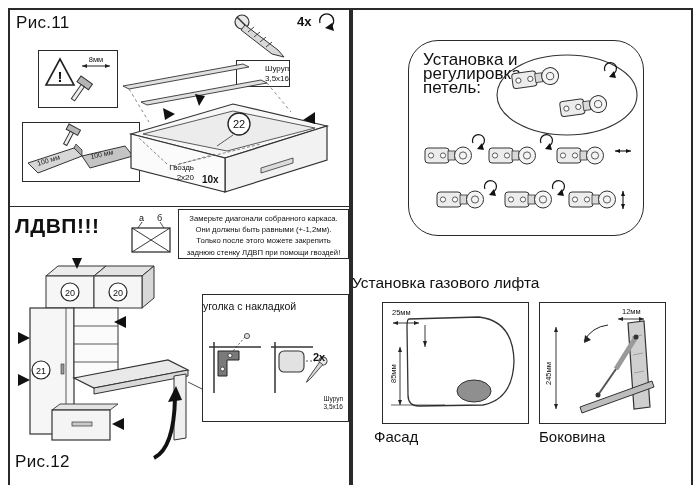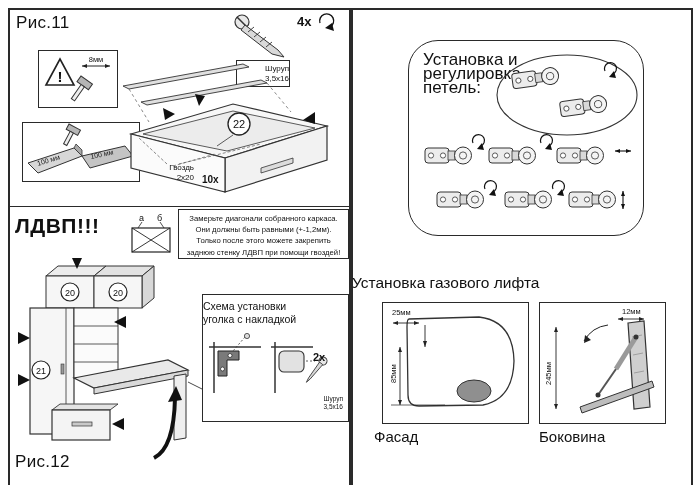--- a/index.html
+++ b/index.html
@@ -164,21 +164,20 @@
     <circle cx="102" cy="34" r="9" fill="#fff" stroke="#222" stroke-width="1.2"></circle>
     <text x="102" y="37.5" font-size="9" text-anchor="middle">20</text>
     <circle cx="25" cy="112" r="9" fill="#fff" stroke="#222" stroke-width="1.2"></circle>
     <text x="25" y="115.5" font-size="9" text-anchor="middle">21</text>
   </svg>
 
   <div class="abs figlabel" style="left:15px;top:452px;">Рис.12</div>
 
   <div class="box" style="left:202px;top:294px;width:147px;height:128px;border-width:1.4px;">
     <div class="center" style="font-size:10.5px;margin-top:5px;line-height:13px;">
-      <div>Схема  установки</div>
       <div>уголка с накладкой</div>
     </div>
     <svg style="position:absolute;left:0px;top:36px;" width="145" height="88" viewBox="0 0 145 88">
 
       <line x1="6" y1="16" x2="58" y2="16" stroke="#333" stroke-width="1.5"></line>
       <line x1="11" y1="11" x2="11" y2="62" stroke="#333" stroke-width="1.5"></line>
       <path d="M15,20 h21 v9 h-12 v16 h-9 z" fill="#7a7a7a" stroke="#222" stroke-width="1"></path>
       <circle cx="27" cy="24.5" r="2" fill="#fff" stroke="#222" stroke-width="0.7"></circle>
       <circle cx="19.5" cy="38" r="2" fill="#fff" stroke="#222" stroke-width="0.7"></circle>
       <line x1="42" y1="6" x2="30" y2="20" stroke="#333" stroke-width="0.8" stroke-dasharray="2,2"></line>

